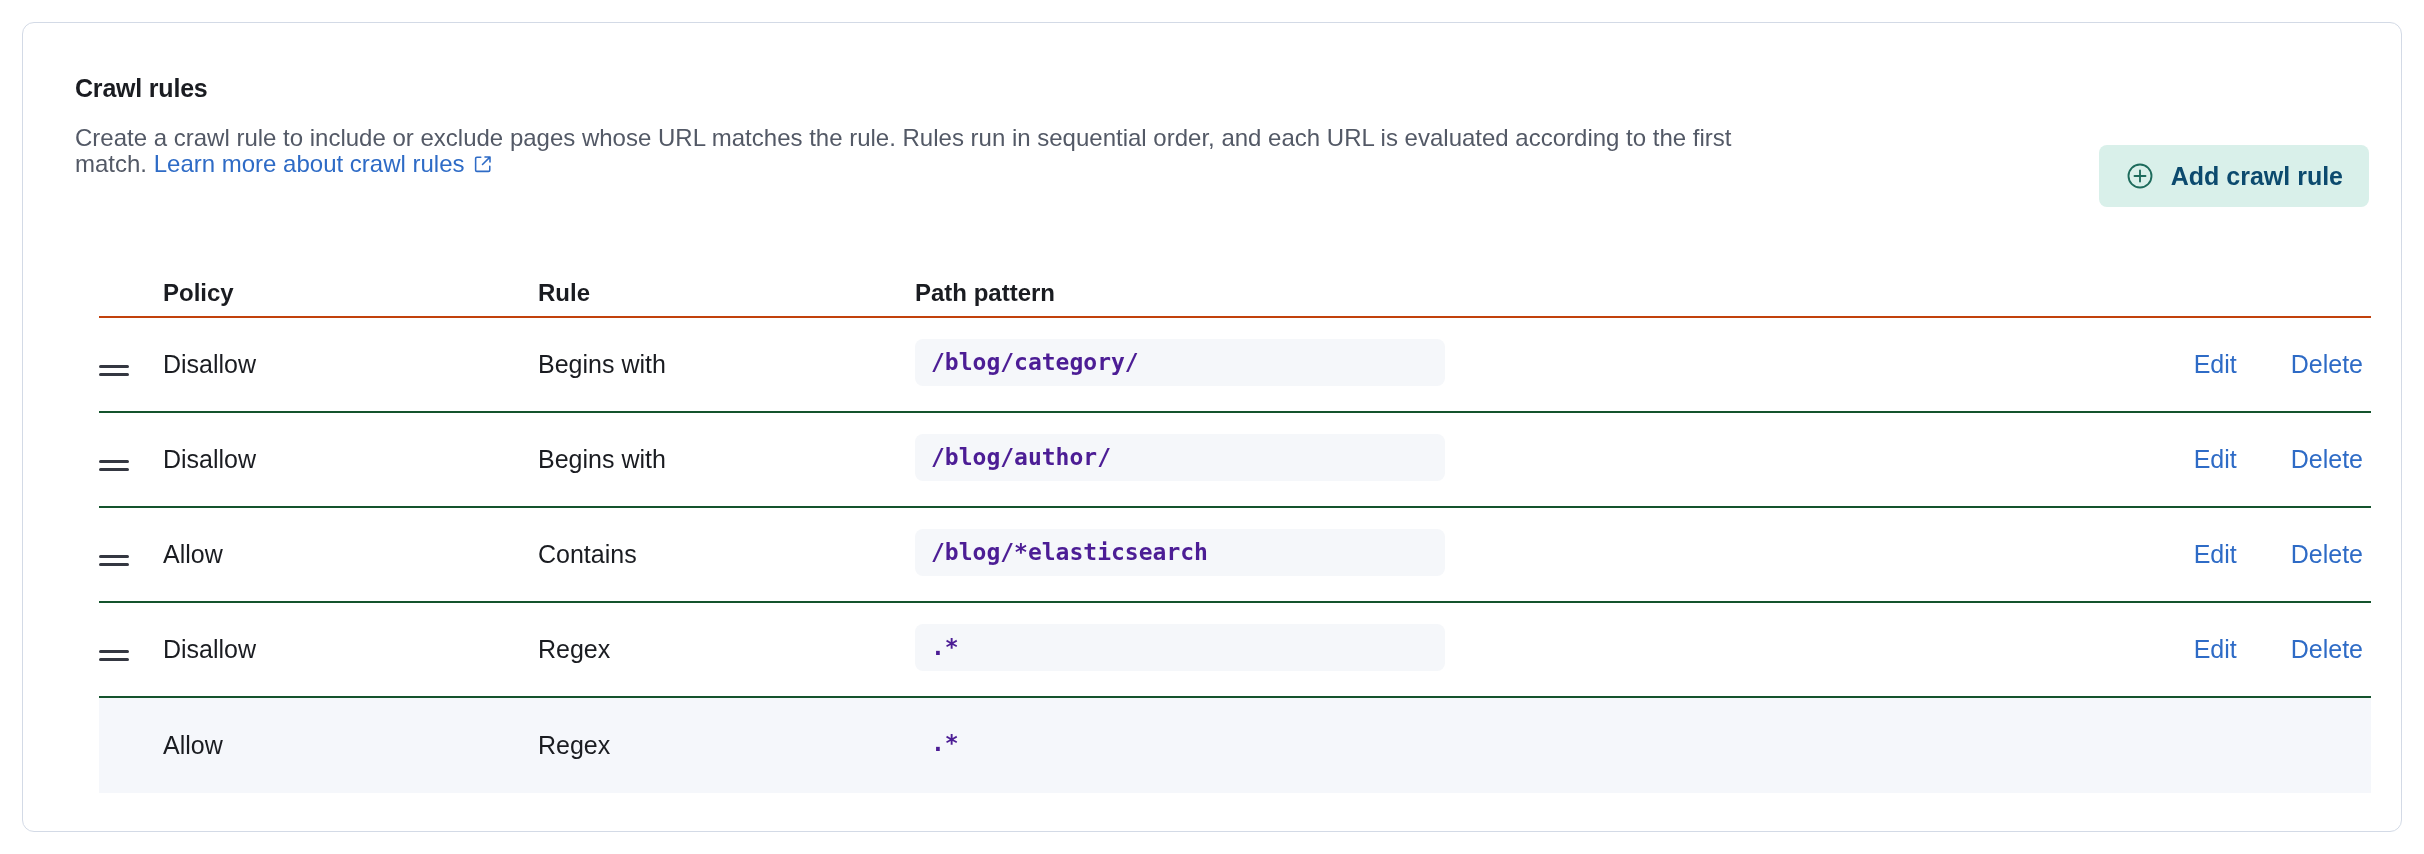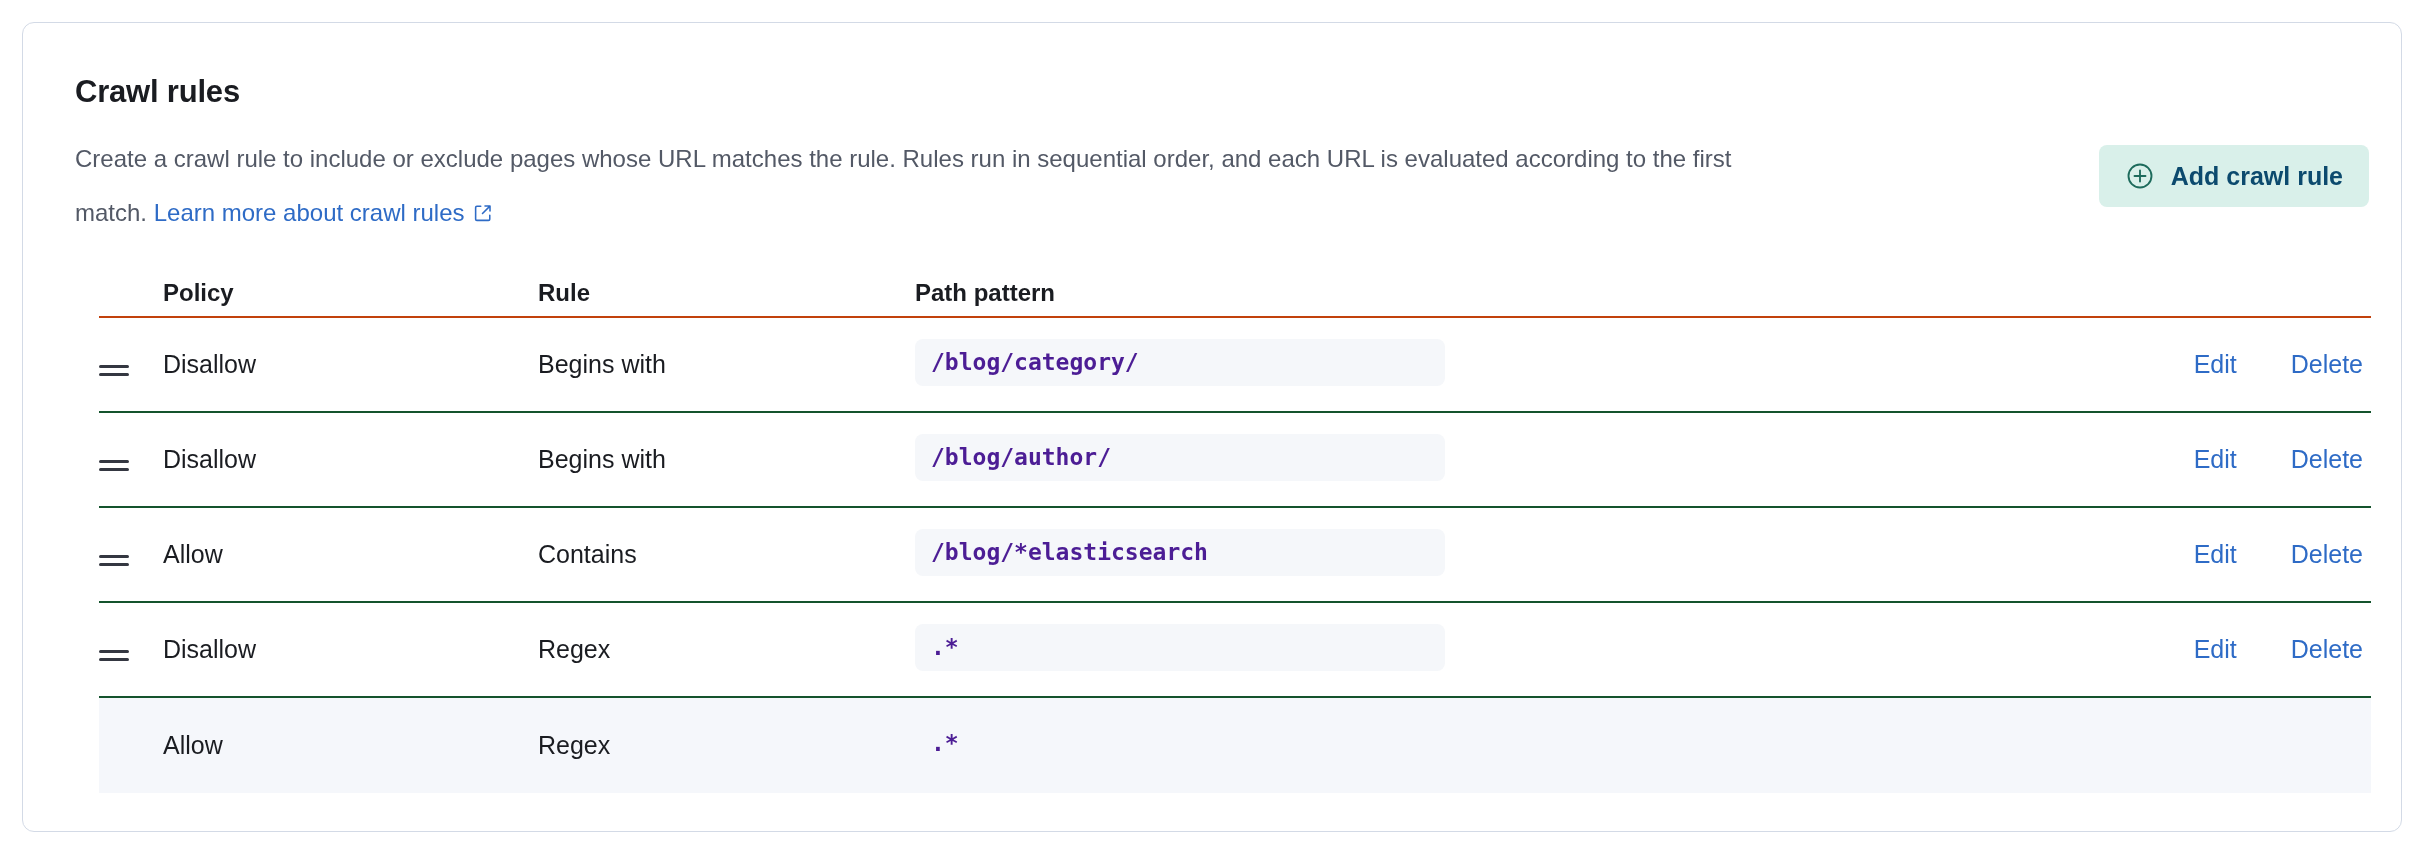--- a/index.html
+++ b/index.html
@@ -28,31 +28,31 @@
     border-radius: 12px;
     overflow: hidden;
   }
 
   .card-head {
     position: relative;
     padding: 50px 52px 0 52px;
   }
 
   .title {
-    font-size: 31px;
+    font-size: 25px;
     font-weight: 700;
     color: #1a1c21;
     letter-spacing: -0.2px;
     margin: 0 0 22px 0;
     line-height: 1.2;
   }
 
   .desc {
     font-size: 24px;
-    line-height: 54px;
+    line-height: 26px;
     color: #535966;
     max-width: 1680px;
     margin: 0;
     font-weight: 400;
   }
 
   .desc-link {
     color: #2e6bc6;
     text-decoration: none;
     font-weight: 400;

